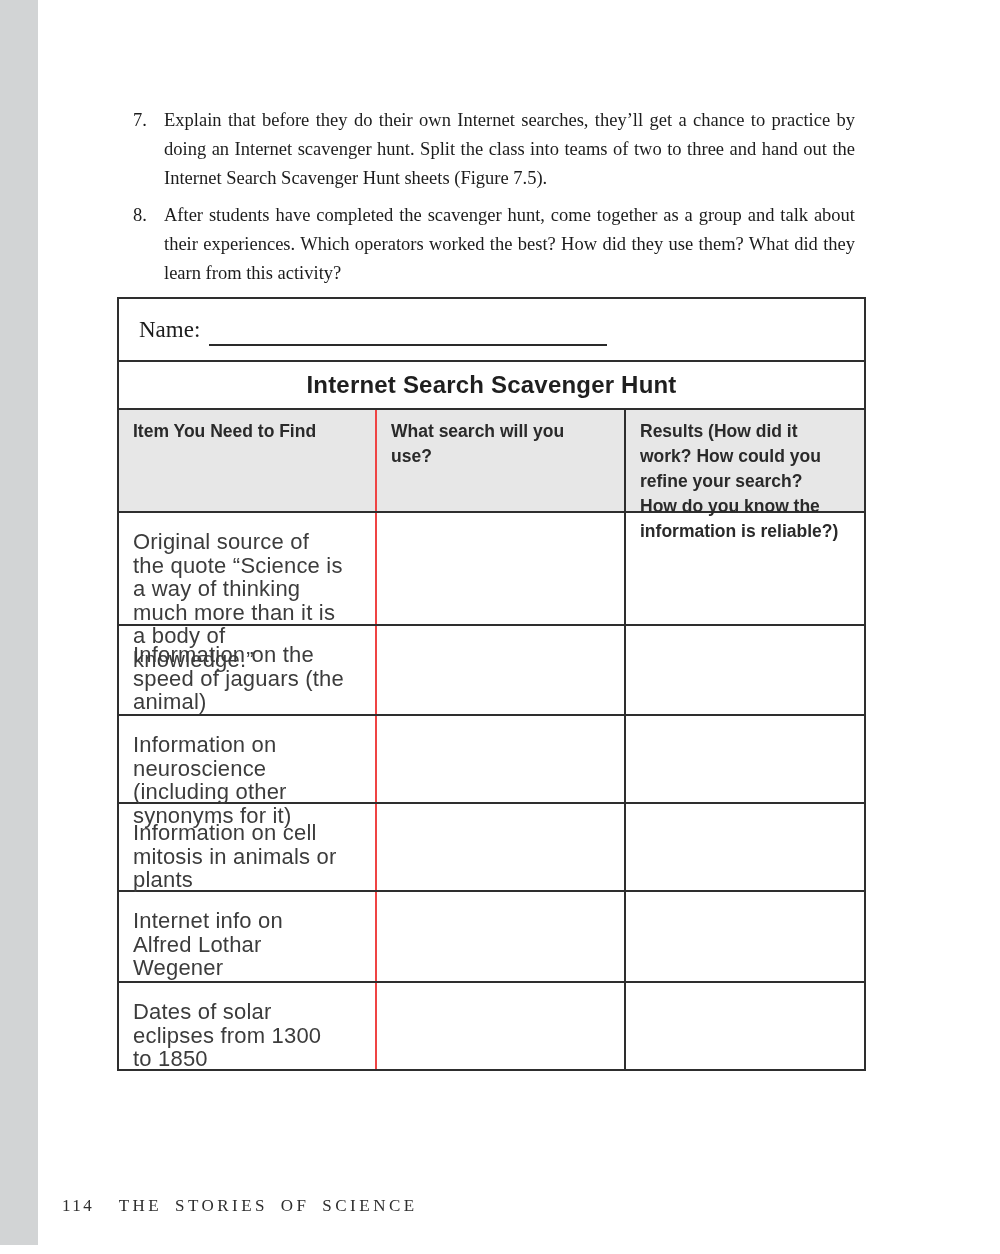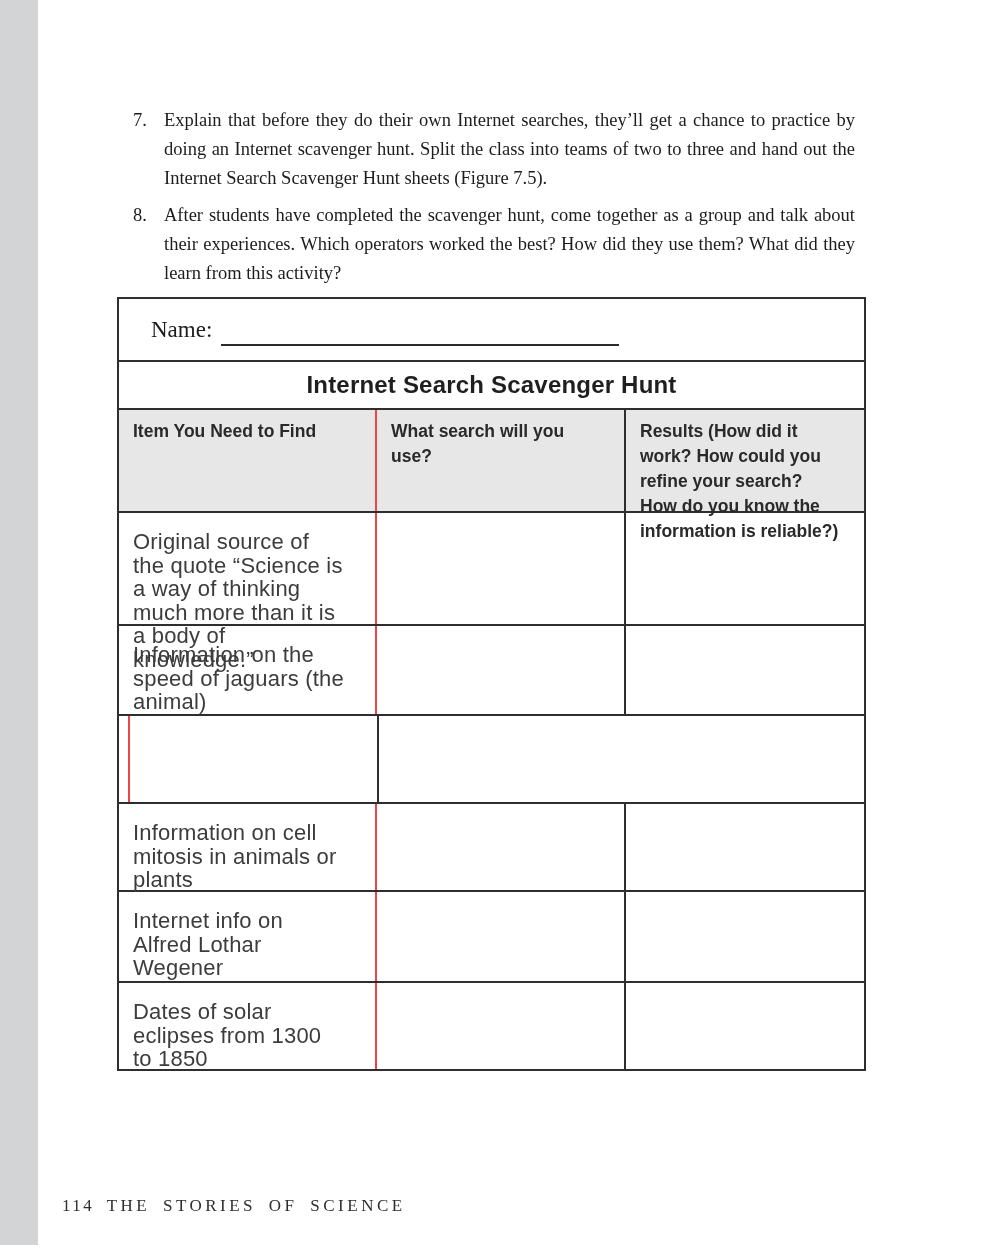--- a/index.html
+++ b/index.html
@@ -23,21 +23,21 @@
   .instr-text { flex:1; text-align:justify; }
   
   .ws {
     position:absolute; left:117px; top:297px; width:749px;
     box-sizing:border-box; border:2px solid #2e2e2e; color:#2e2e2e;
     background:#ffffff;
   }
   .ws-row { display:flex; box-sizing:border-box; border-top:2px solid #2e2e2e; }
   .ws-row:first-child { border-top:none; }
   .name-row {
-    height:61px; align-items:center; padding-left:32px;
+    height:61px; align-items:center; padding-left:20px;
     font-family:"Liberation Serif", serif; font-size:23px; color:#1c1c1c;
   }
   .name-line {
     display:inline-block; width:398px; height:30px;
     border-bottom:2px solid #2a2a2a; margin-left:9px;
   }
   .title-row {
     height:48px; align-items:center; justify-content:center;
     font-weight:bold; font-size:24px; letter-spacing:0.2px; color:#1f1f1f;
   }
@@ -48,21 +48,21 @@
   .c3 { flex:1; border-left:2px solid #2e2e2e; }
   .header-row .cell { font-size:17.5px; line-height:25px; padding-top:9px; }
   .body-row .cell { font-size:22px; line-height:23.5px; padding-top:17px; color:#3c3c3c; letter-spacing:0.2px; }
   .h113{height:113px} .h90{height:90px} .h88{height:88px} .h91{height:91px}
   
   .footer {
     position:absolute; left:62px; top:1196px;
     font-family:"Liberation Serif", serif; font-size:17px; color:#2e2e2e;
     white-space:nowrap;
   }
-  .page-num { letter-spacing:2.5px; margin-right:8px; }
+  .page-num { letter-spacing:2.5px; margin-right:20px; }
   .book-title { letter-spacing:3.5px; word-spacing:5px; }
 </style>
 </head>
 <body>
 
 <div id="page">
   <div class="scan-strip"></div>
 
   <div class="instructions">
     <div class="instr">
@@ -90,20 +90,21 @@
       <div class="cell c1">Original source of the quote “Science is a way of thinking much more than it is a body of knowledge.”</div>
       <div class="cell c2"></div>
       <div class="cell c3"></div>
     </div>
     <div class="ws-row body-row h90">
       <div class="cell c1">Information on the speed of jaguars (the animal)</div>
       <div class="cell c2"></div>
       <div class="cell c3"></div>
     </div>
     <div class="ws-row body-row h88">
+      <div class="cell c1">Information on neuroscience (including other synonyms for it)</div>
       <div class="cell c2"></div>
       <div class="cell c3"></div>
     </div>
     <div class="ws-row body-row h88">
       <div class="cell c1">Information on cell mitosis in animals or plants</div>
       <div class="cell c2"></div>
       <div class="cell c3"></div>
     </div>
     <div class="ws-row body-row h91">
       <div class="cell c1">Internet info on Alfred Lothar Wegener</div>

